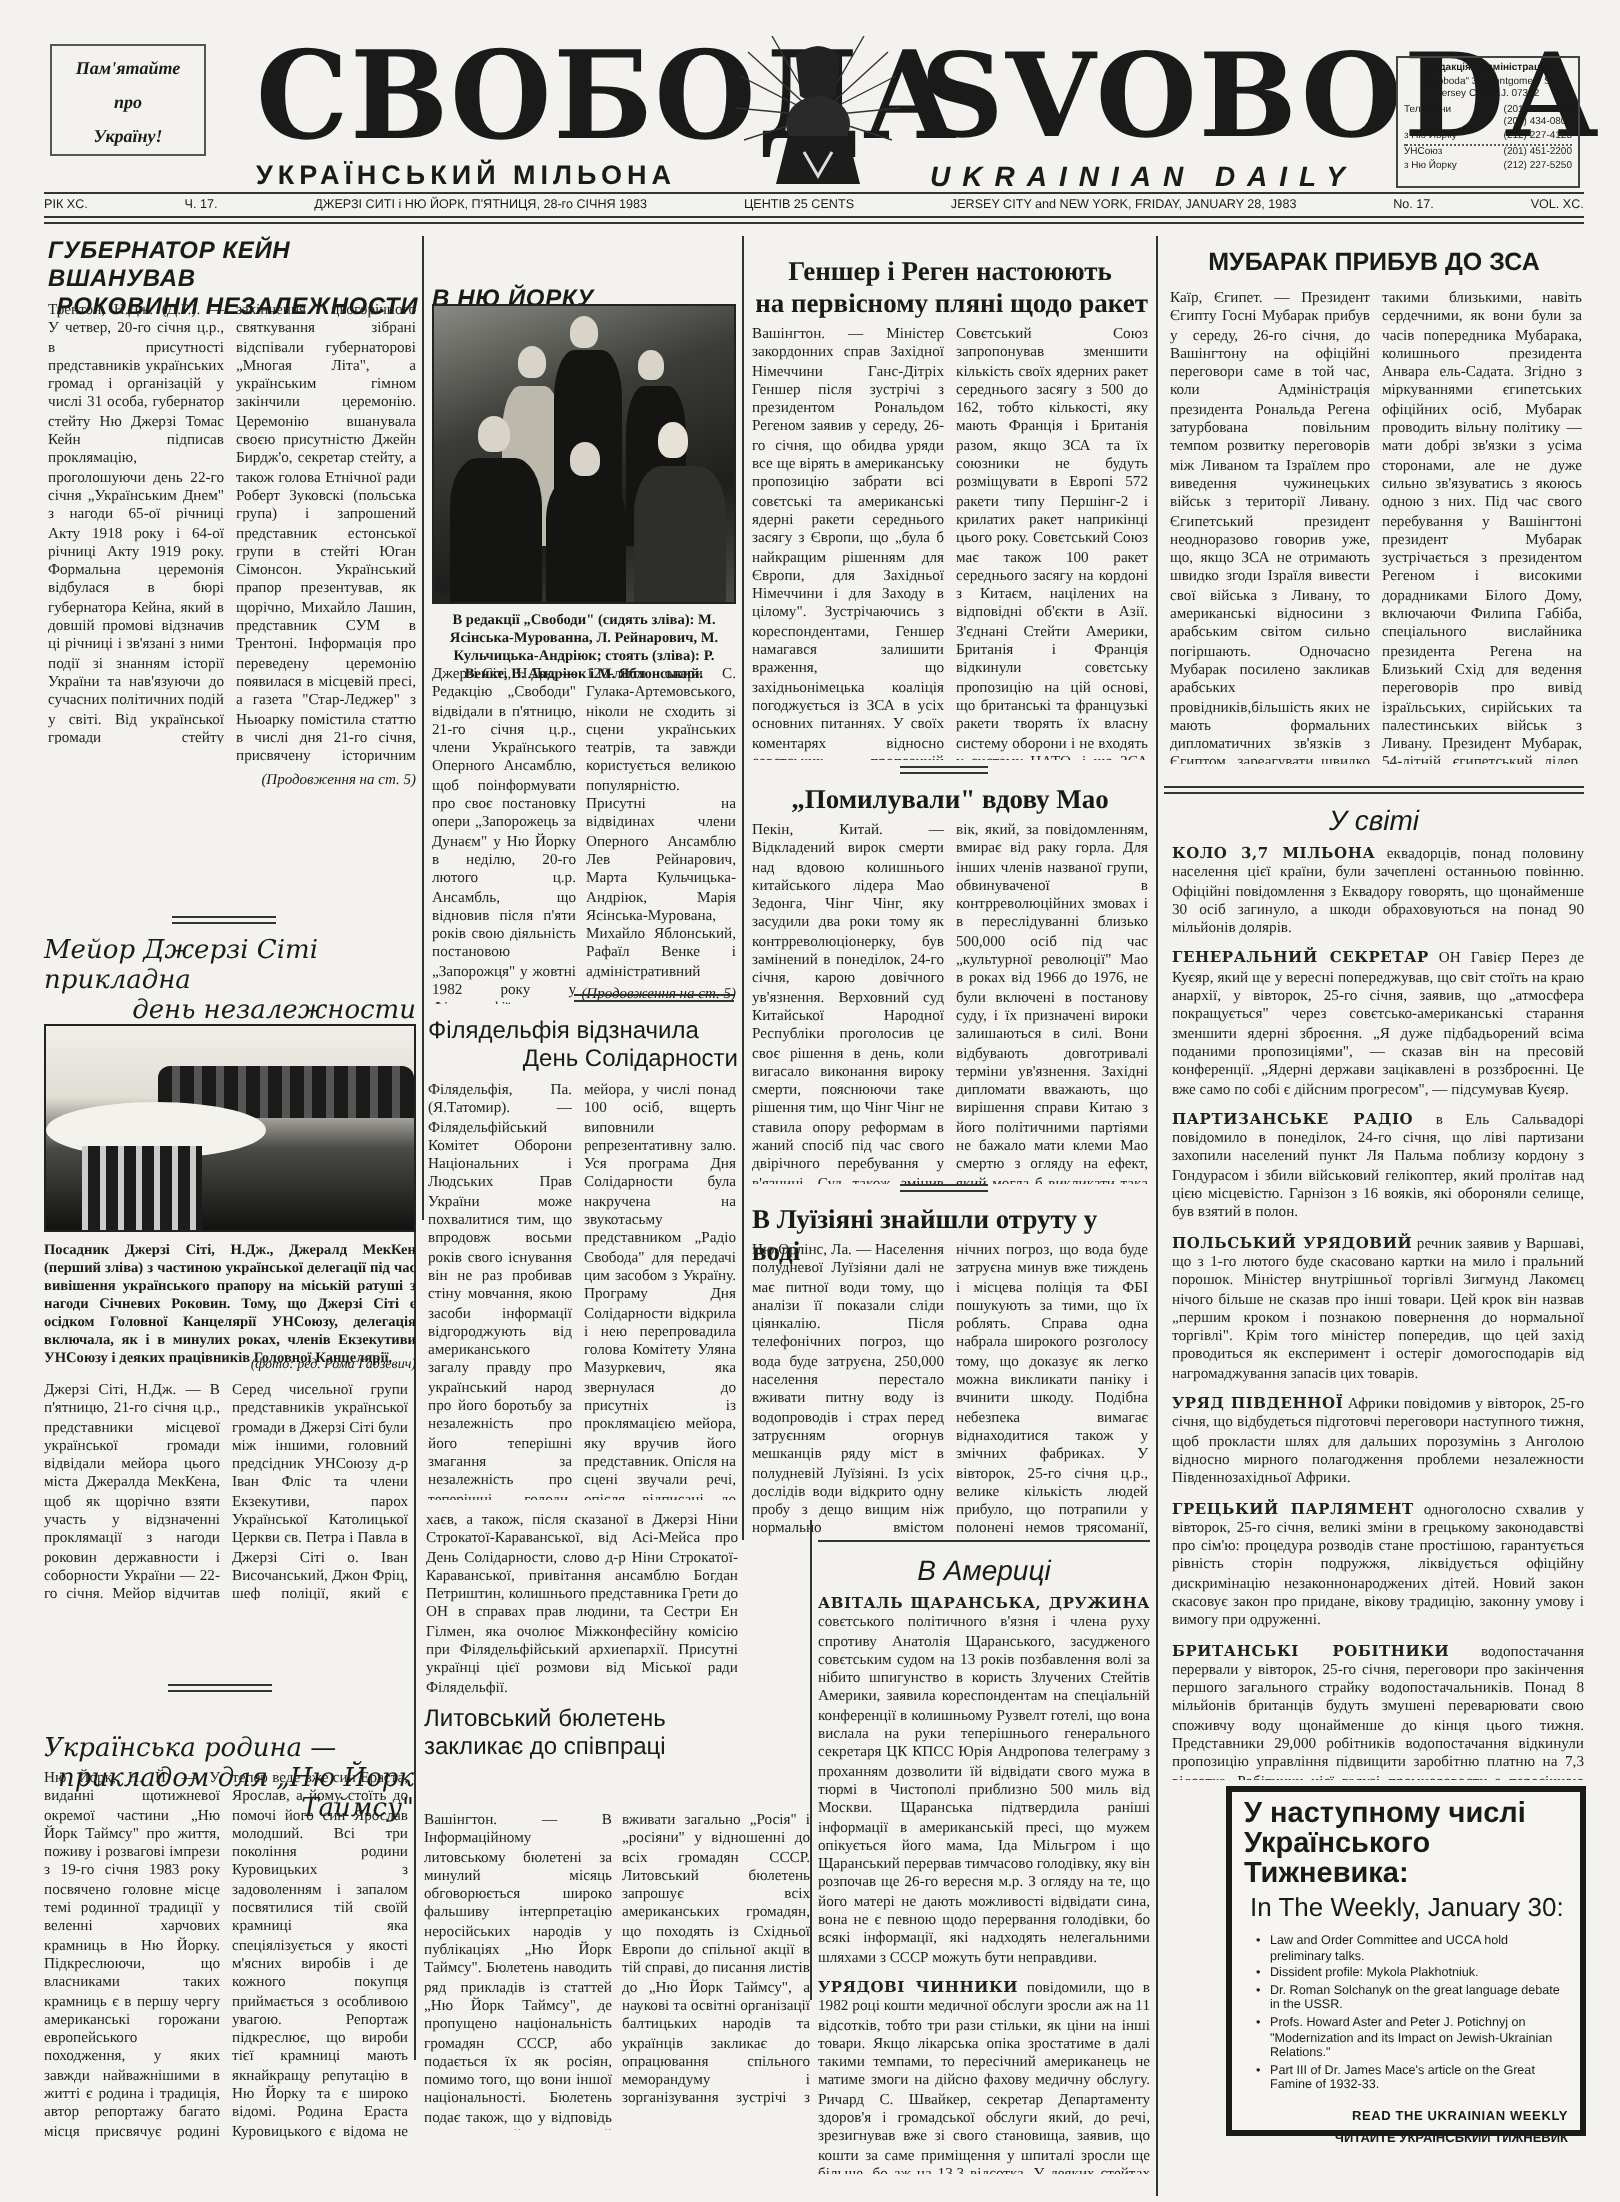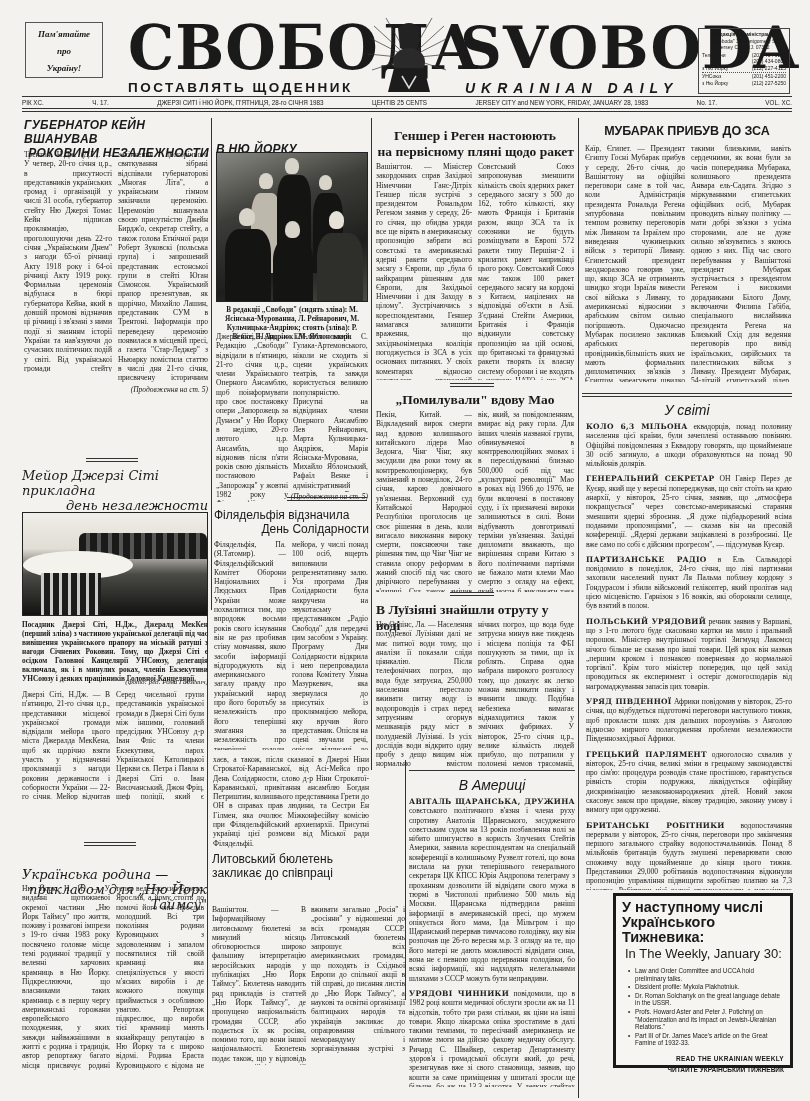--- a/index.html
+++ b/index.html
@@ -49,21 +49,21 @@
 </head>
 <body>
 
 <div class="abs remember-box">
   <div>Пам'ятайте</div>
   <div>про</div>
   <div>Україну!</div>
 </div>
 
 <div class="abs title-uk">СВОБОДА</div>
-<div class="abs sub-uk">ПОСТАВЛЯТЬ ЩОДЕННИК</div>
+<div class="abs sub-uk">УКРАЇНСЬКИЙ МІЛЬОНА</div>
 
 <div class="abs emblem">
   <svg width="82" height="78" viewBox="0 0 82 78">
     <g stroke="#333" stroke-width="0.7">
       <line x1="41" y1="40" x2="2" y2="20"></line>
         <line x1="41" y1="40" x2="6" y2="8"></line>
       <line x1="41" y1="40" x2="18" y2="0"></line>
         <line x1="41" y1="40" x2="80" y2="20"></line>
       <line x1="41" y1="40" x2="76" y2="8"></line>
         <line x1="41" y1="40" x2="64" y2="0"></line>
@@ -220,21 +220,21 @@
   <div class="world-item"><b>УРЯДОВІ ЧИННИКИ</b><span> повідомили, що в 1982 році кошти медичної обслуги зросли аж на 11 відсотків, тобто три рази стільки, як ціни на інші товари. Якщо лікарська опіка зростатиме в далі такими темпами, то пересічний американець не матиме змоги на дійсно фахову медичну обслугу. Ричард С. Швайкер, секретар Департаменту здоров'я і громадської обслуги який, до речі, зрезигнував вже зі свого становища, заявив, що кошти за саме приміщення у шпиталі зросли ще більше, бо аж на 13,3 відсотка. У деяких стейтах ЗСА, — заявив Швайкер, — особливо там, де є високий відсоток безробіття, населення взагалі менше відвідує лікарів і занедбує своє здоров'я, або прямо не має на це відповідних фінансів. Швайкер апелював до президента Рональда Регена, щоб він представив Конгресові новий проєкт медичної опіки ще не запізно.</span></div>
 </div>
 
 <div class="abs hl-sans" style="left:582px;top:124px;width:210px;text-align:center;font-size:12.5px;">МУБАРАК ПРИБУВ ДО ЗСА</div>
 <div class="abs txt" style="left:585px;top:144px;width:100px;height:238px;overflow:hidden;">Каїр, Єгипет. — Президент Єгипту Госні Мубарак прибув у середу, 26-го січня, до Вашінгтону на офіційні переговори саме в той час, коли Адміністрація президента Рональда Регена затурбована повільним темпом розвитку переговорів між Ливаном та Ізраїлем про виведення чужинецьких військ з території Ливану. Єгипетський президент неодноразово говорив уже, що, якщо ЗСА не отримають швидко згоди Ізраїля вивести свої війська з Ливану, то американські відносини з арабським світом сильно погіршають. Одночасно Мубарак посилено закликав арабських провідників,більшість яких не мають формальних дипломатичних зв'язків з Єгиптом, зареагувати швидко на мирні ініціативи Регена, але</div>
 <div class="abs txt" style="left:691px;top:144px;width:100px;height:238px;overflow:hidden;">такими близькими, навіть сердечними, як вони були за часів попередника Мубарака, колишнього президента Анвара ель-Садата. Згідно з міркуваннями єгипетських офіційних осіб, Мубарак проводить вільну політику — мати добрі зв'язки з усіма сторонами, але не дуже сильно зв'язуватись з якоюсь одною з них. Під час свого перебування у Вашінгтоні президент Мубарак зустрічається з президентом Регеном і високими дорадниками Білого Дому, включаючи Филипа Габіба, спеціального вислайника президента Регена на Близький Схід для ведення переговорів про вивід ізраїльських, сирійських та палестинських військ з Ливану. Президент Мубарак, 54-літній єгипетський лідер, заступив на президентському пості Садата в 1981 році, після того, як Садата вбили мусульманські екстремісти.</div>
 
 <div class="dbl" style="left:582px;top:393px;width:210px;"></div>
 <div class="abs" style="left:582px;top:402px;width:210px;text-align:center;font-family:'Liberation Sans',sans-serif;font-style:italic;font-size:14px;">У світі</div>
 <div class="abs txt" style="left:586px;top:422px;width:206px;height:468px;overflow:hidden;">
-  <div class="world-item"><b>КОЛО 6,3 МІЛЬОНА</b><span> еквадорців, понад половину населення цієї країни, були зачеплені останньою повінню. Офіційні повідомлення з Еквадору говорять, що щонайменше 30 осіб загинуло, а шкоди обраховуються на понад 90 мільйонів долярів.</span></div>
+  <div class="world-item"><b>КОЛО 3,7 МІЛЬОНА</b><span> еквадорців, понад половину населення цієї країни, були зачеплені останньою повінню. Офіційні повідомлення з Еквадору говорять, що щонайменше 30 осіб загинуло, а шкоди обраховуються на понад 90 мільйонів долярів.</span></div>
   <div class="world-item"><b>ГЕНЕРАЛЬНИЙ СЕКРЕТАР</b><span> ОН Гавієр Перез де Куєяр, який ще у вересні попереджував, що світ стоїть на краю анархії, у вівторок, 25-го січня, заявив, що „атмосфера покращується" через совєтсько-американські старання зменшити ядерні зброєння. „Я дуже підбадьорений всіма поданими пропозиціями", — сказав він на пресовій конференції. „Ядерні держави зацікавлені в роззброєнні. Це вже само по собі є дійсним прогресом", — підсумував Куєяр.</span></div>
   <div class="world-item"><b>ПАРТИЗАНСЬКЕ РАДІО</b><span> в Ель Сальвадорі повідомило в понеділок, 24-го січня, що ліві партизани захопили населений пункт Ля Пальма поблизу кордону з Гондурасом і збили військовий гелікоптер, який пролітав над цією місцевістю. Гарнізон з 16 вояків, які обороняли селище, був взятий в полон.</span></div>
   <div class="world-item"><b>ПОЛЬСЬКИЙ УРЯДОВИЙ</b><span> речник заявив у Варшаві, що з 1-го лютого буде скасовано картки на мило і пральний порошок. Міністер внутрішньої торгівлі Зигмунд Лакомєц нічого більше не сказав про інші товари. Цей крок він назвав „першим кроком і познакою повернення до нормальної торгівлі". Крім того міністер попередив, що цей захід проводиться як експеримент і остеріг домогосподарів від нагромаджування запасів цих товарів.</span></div>
   <div class="world-item"><b>УРЯД ПІВДЕННОЇ</b><span> Африки повідомив у вівторок, 25-го січня, що відбудеться підготовчі переговори наступного тижня, щоб прокласти шлях для дальших порозумінь з Анголою відносно мирного полагодження проблеми незалежности Південнозахідньої Африки.</span></div>
   <div class="world-item"><b>ГРЕЦЬКИЙ ПАРЛЯМЕНТ</b><span> одноголосно схвалив у вівторок, 25-го січня, великі зміни в грецькому законодавстві про сім'ю: процедура розводів стане простішою, гарантується рівність сторін подружжя, ліквідується офіційну дискримінацію незаконнонароджених дітей. Новий закон скасовує закон про придане, вікову традицію, законну умову і вимогу при одруженні.</span></div>
   <div class="world-item"><b>БРИТАНСЬКІ РОБІТНИКИ</b><span> водопостачання перервали у вівторок, 25-го січня, переговори про закінчення першого загального страйку водопостачальників. Понад 8 мільйонів британців будуть змушені переварювати свою споживчу воду щонайменше до кінця цього тижня. Представники 29,000 робітників водопостачання відкинули пропозицію управління підвищити заробітню платню на 7,3 відсотка. Робітники цієї галузі промисловости з пересічною зарплатою 217 долярів на тиждень вимагають 15-відсоткового підвищення платні, щоб зрівнятися з іншими робітниками публічного обслуговування. Передбачається новий ряд переговорів.</span></div>
 
 </div>
 
 <div class="abs weekly-box">

